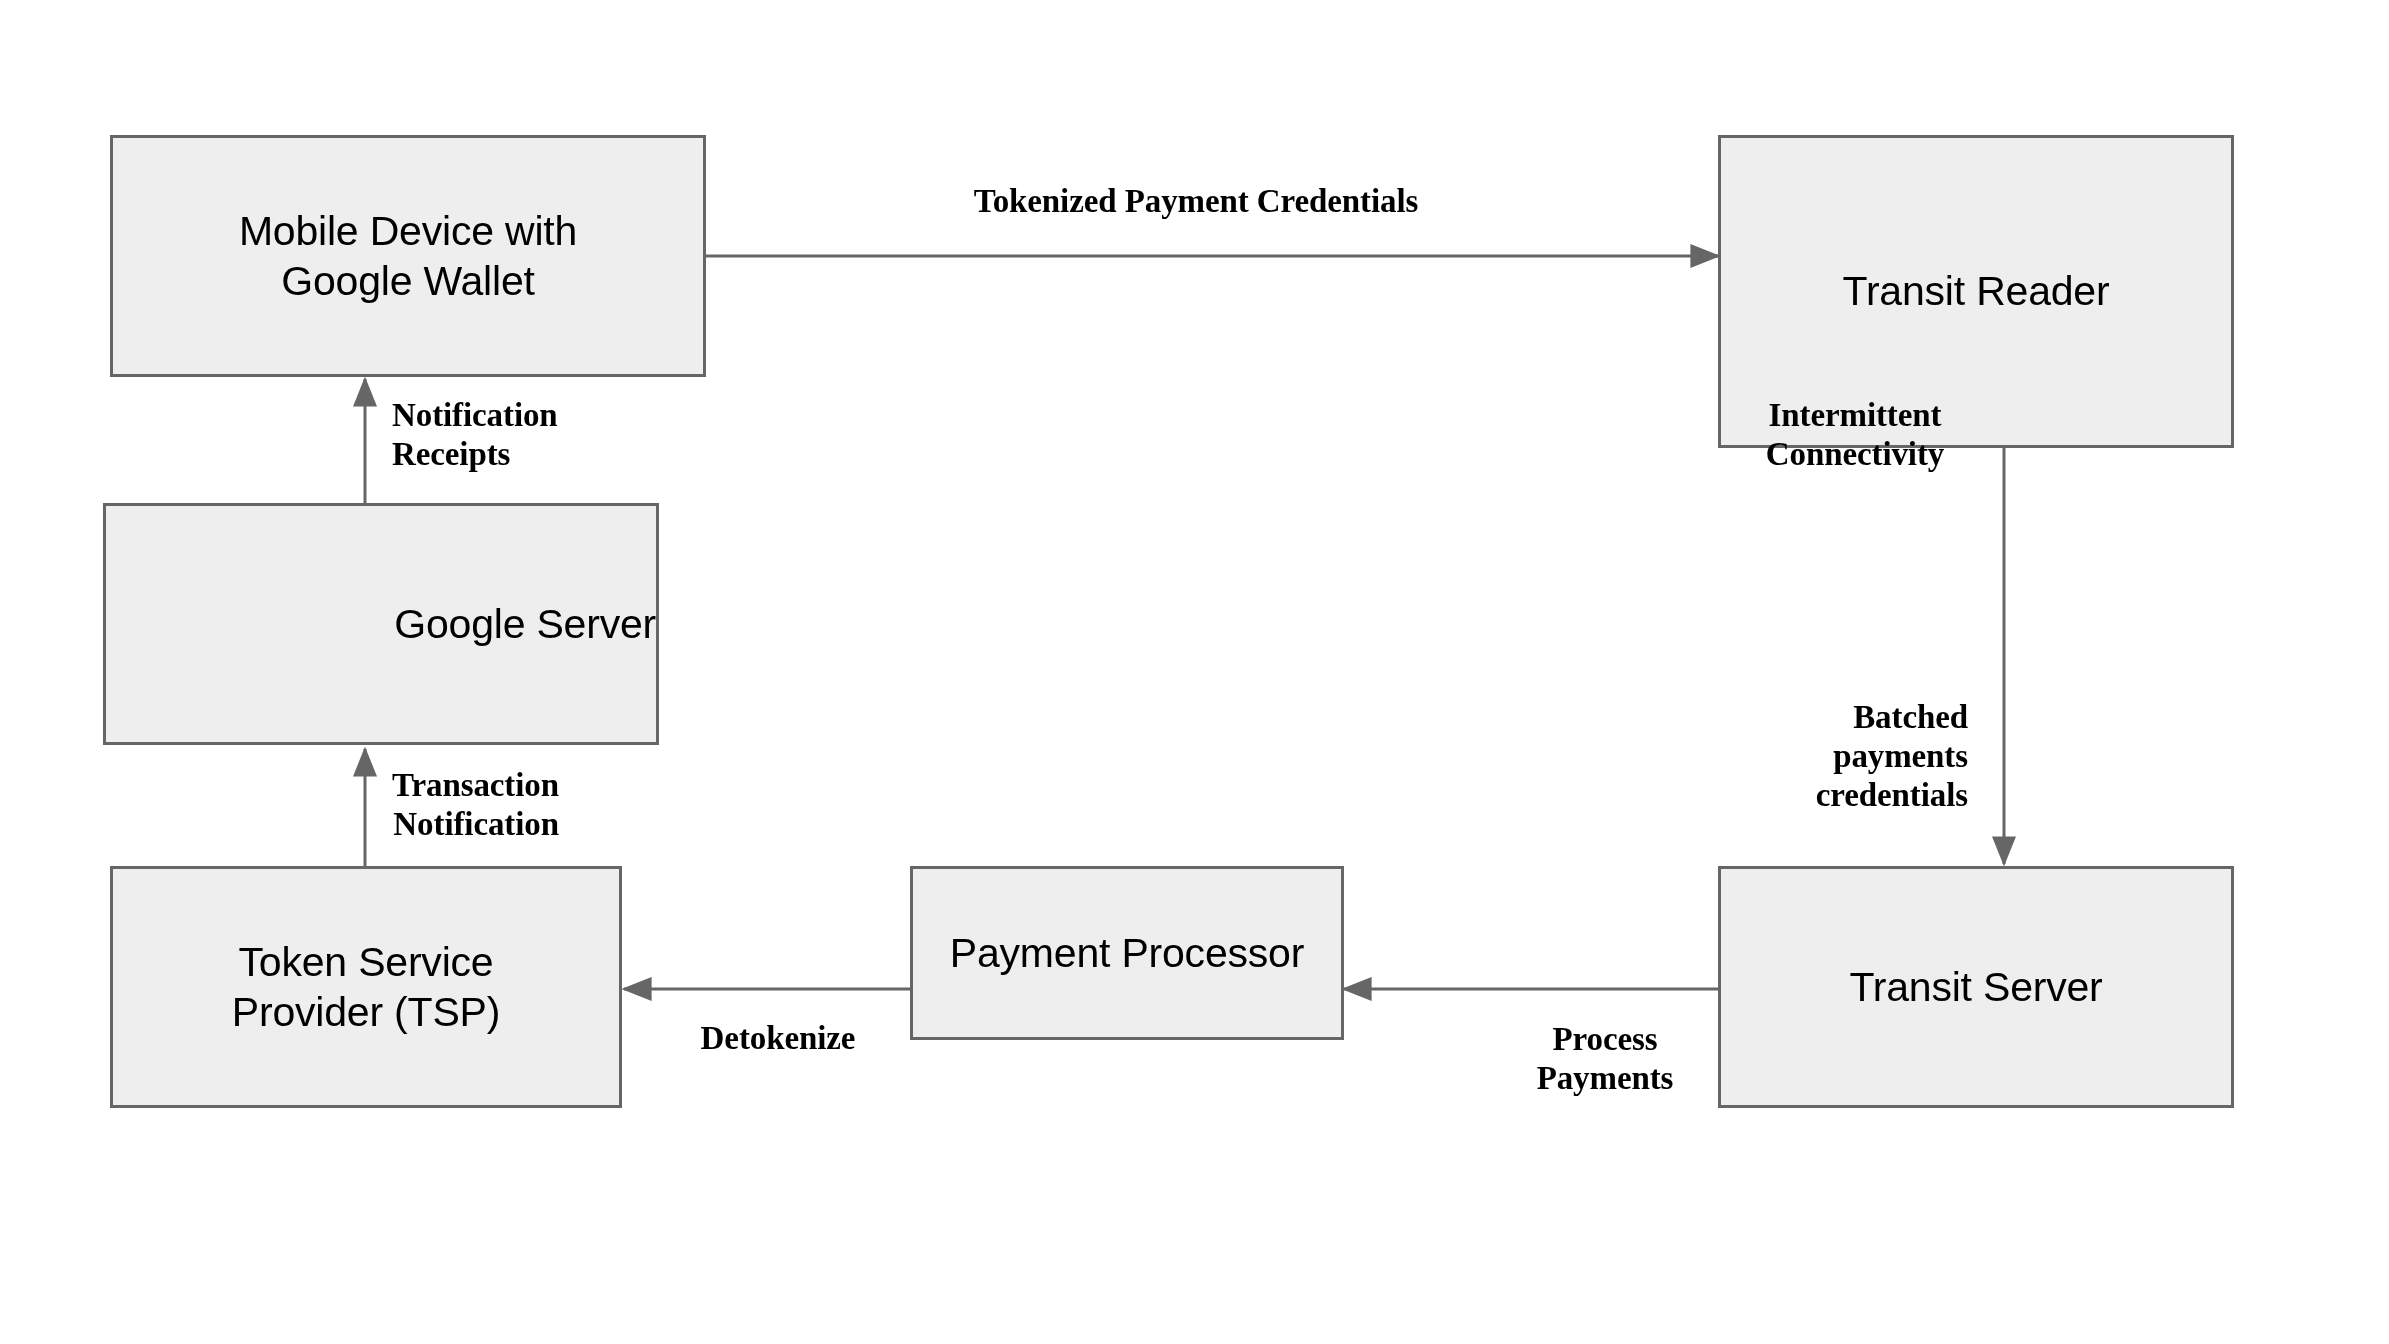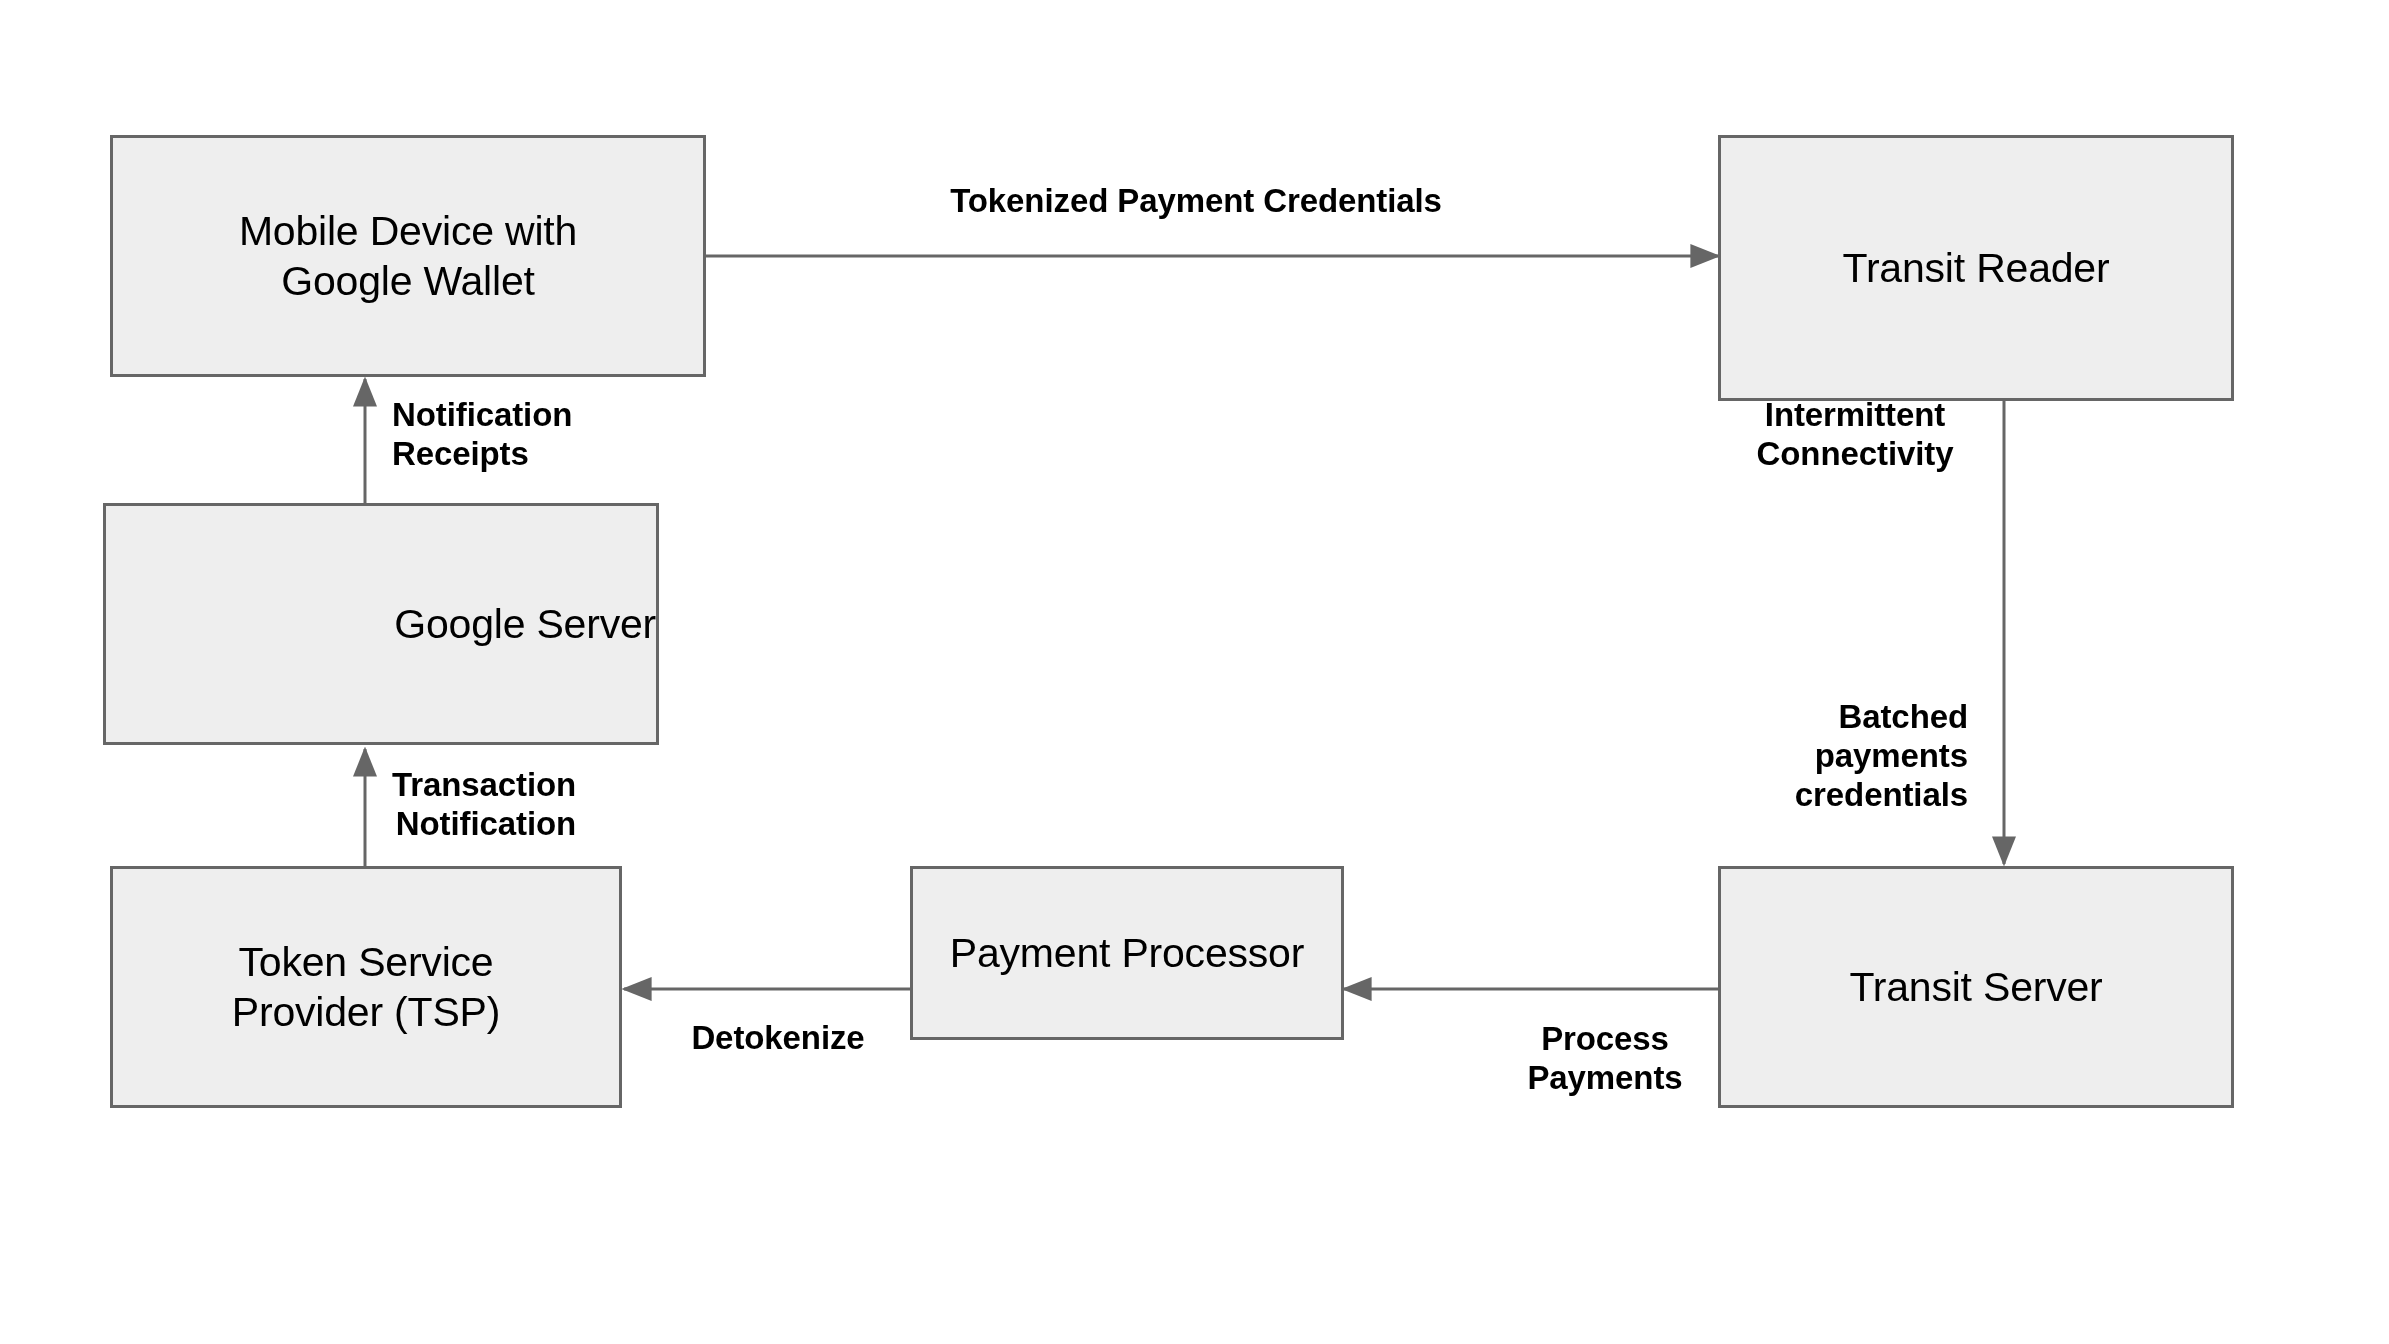--- a/index.html
+++ b/index.html
@@ -29,21 +29,21 @@
     font-family: "Liberation Sans", sans-serif;
     font-size: 41px;
     font-weight: 400;
     color: #000000;
     line-height: 1.22;
     white-space: pre-line;
     letter-spacing: -0.2px;
   }
   .edge-label {
     position: absolute;
-    font-family: Liberation Sans, sans-serif;
+    font-family: Liberation Serif, serif;
     font-size: 33px;
     font-weight: bold;
     color: #000000;
     line-height: 1.18;
     white-space: pre-line;
     letter-spacing: -0.1px;
   }
   .el-center { transform: translateX(-50%); text-align: center; }
   .el-left   { text-align: left; }
   .el-right  { text-align: right; }
@@ -92,21 +92,21 @@
 
   <div class="node" style="left:110px; top:866px; width:512px; height:242px;">
     <span class="node-label">Token Service
 Provider (TSP)</span>
   </div>
 
   <div class="node" style="left:910px; top:866px; width:434px; height:174px;">
     <span class="node-label">Payment Processor</span>
   </div>
 
-  <div class="node" style="left:1718px; top:135px; width:516px; height:266px;">
+  <div class="node" style="left:1718px; top:135px; width:516px; height:313px;">
     <span class="node-label">Transit Reader</span>
   </div>
 
   <div class="node" style="left:1718px; top:866px; width:516px; height:242px;">
     <span class="node-label">Transit Server</span>
   </div>
 
   <div class="edge-label el-center" style="left:1196px; top:182px;">Tokenized Payment Credentials</div>
 
   <div class="edge-label el-center" style="left:1855px; top:396px;">Intermittent

